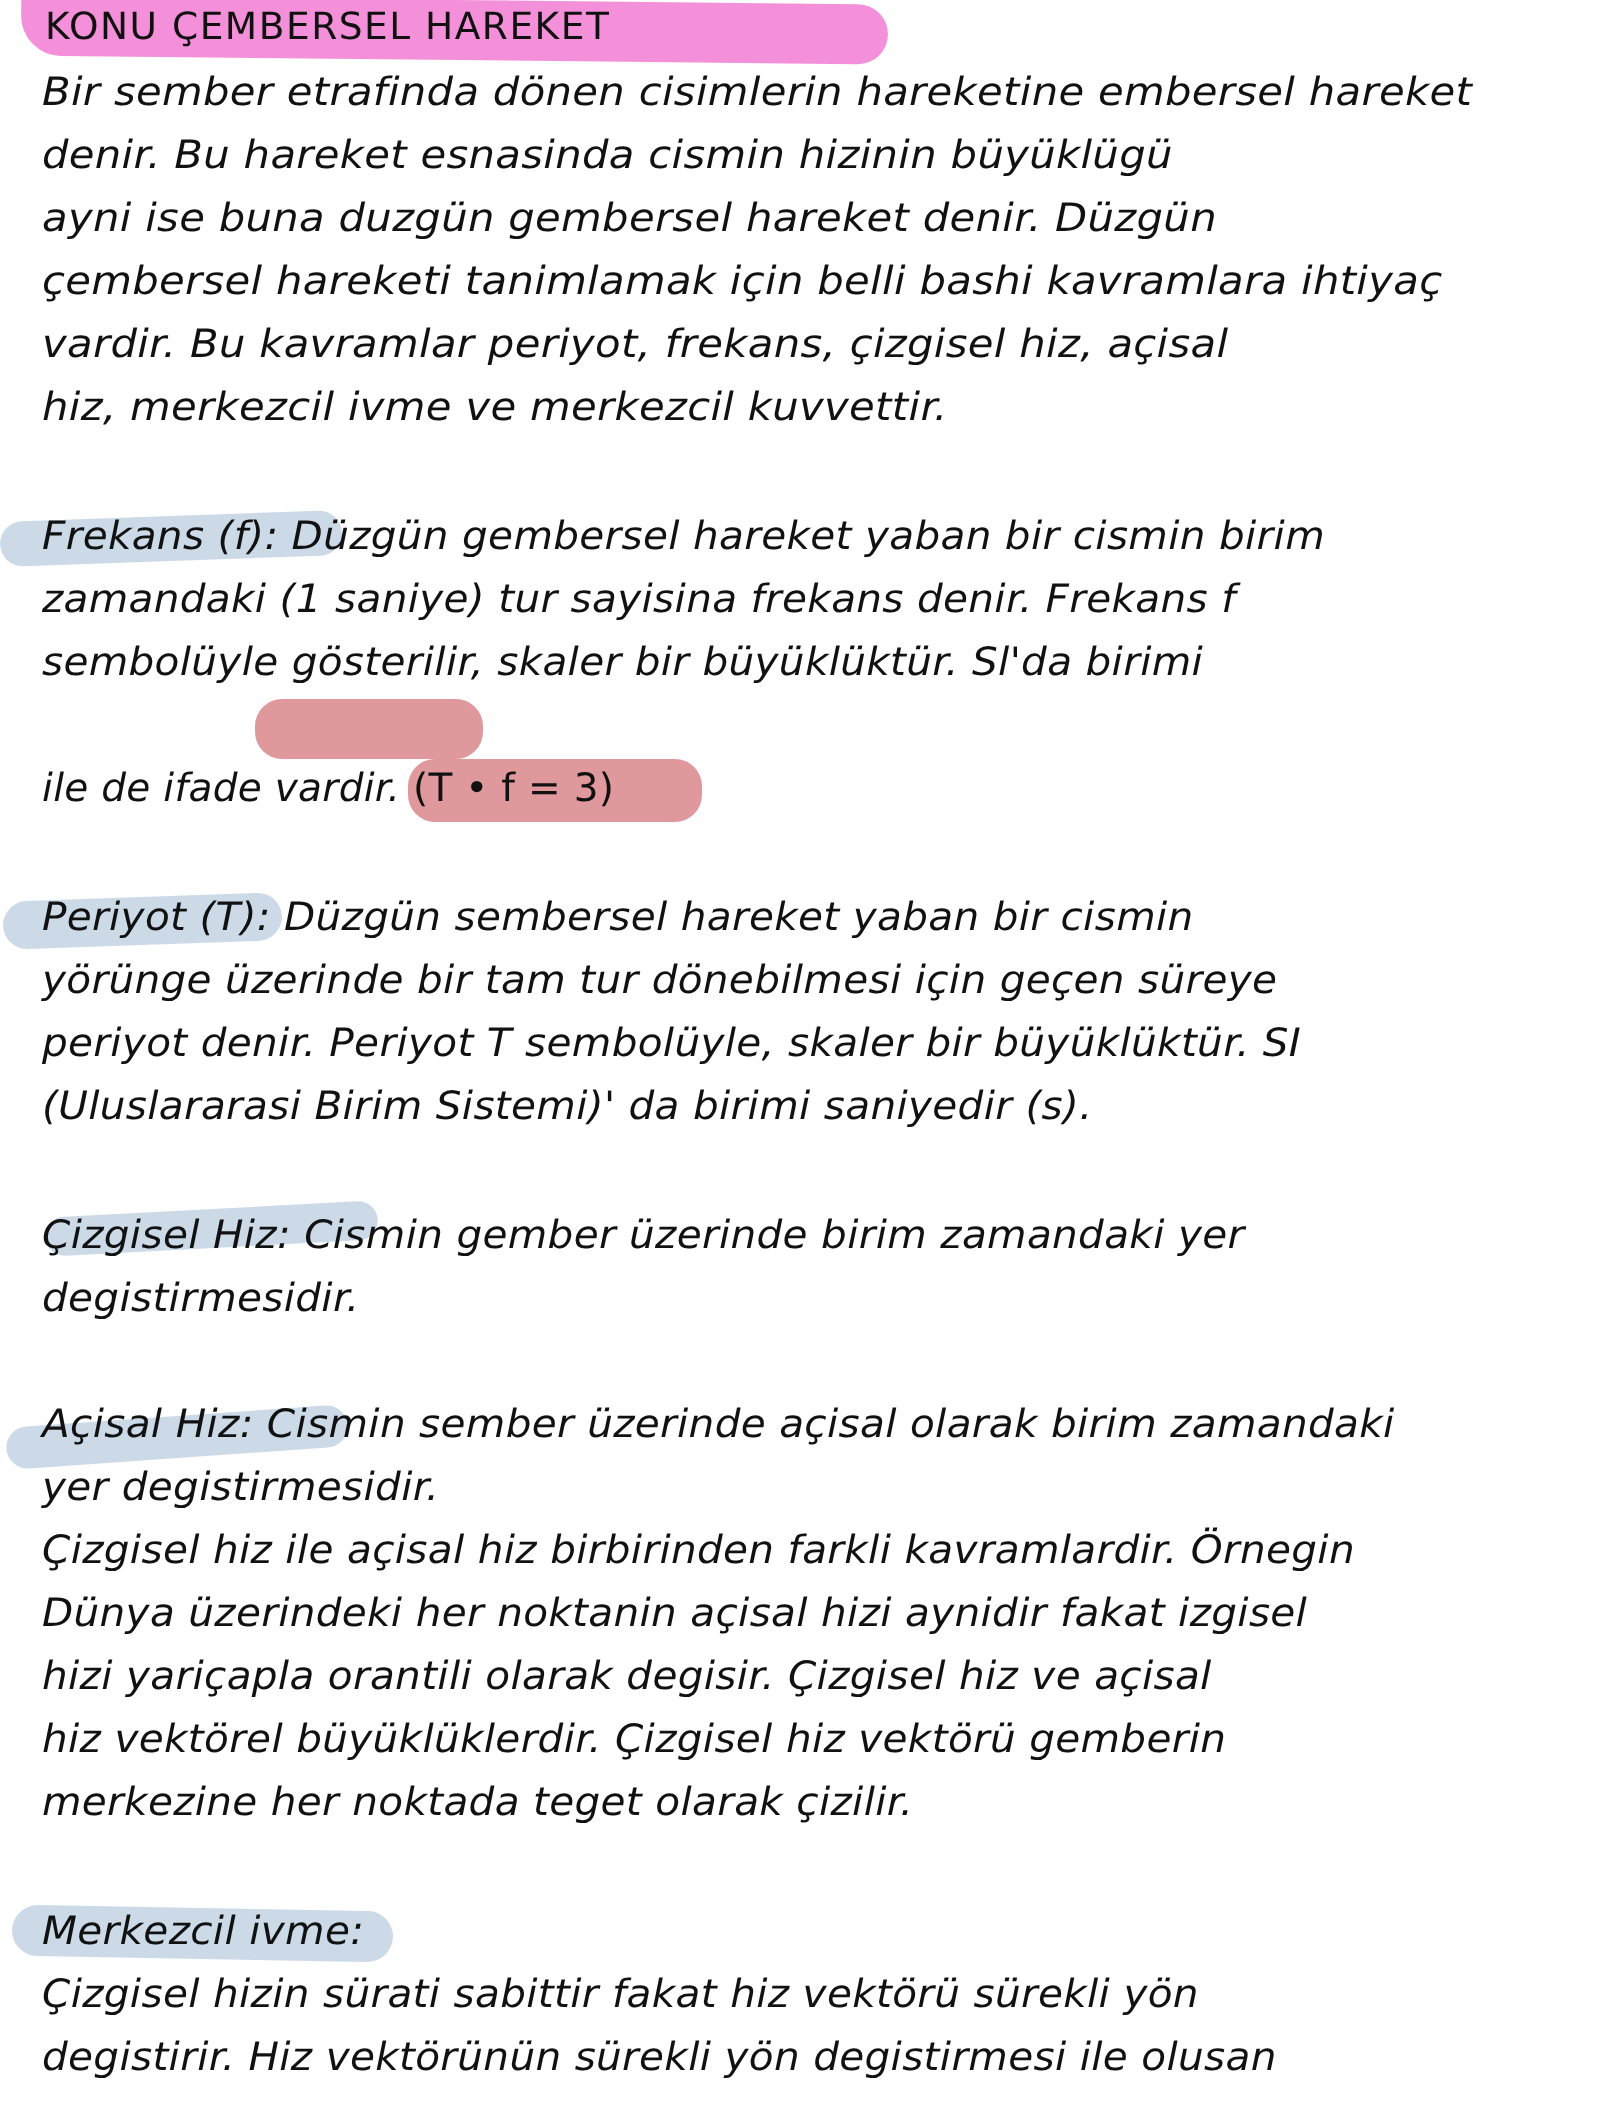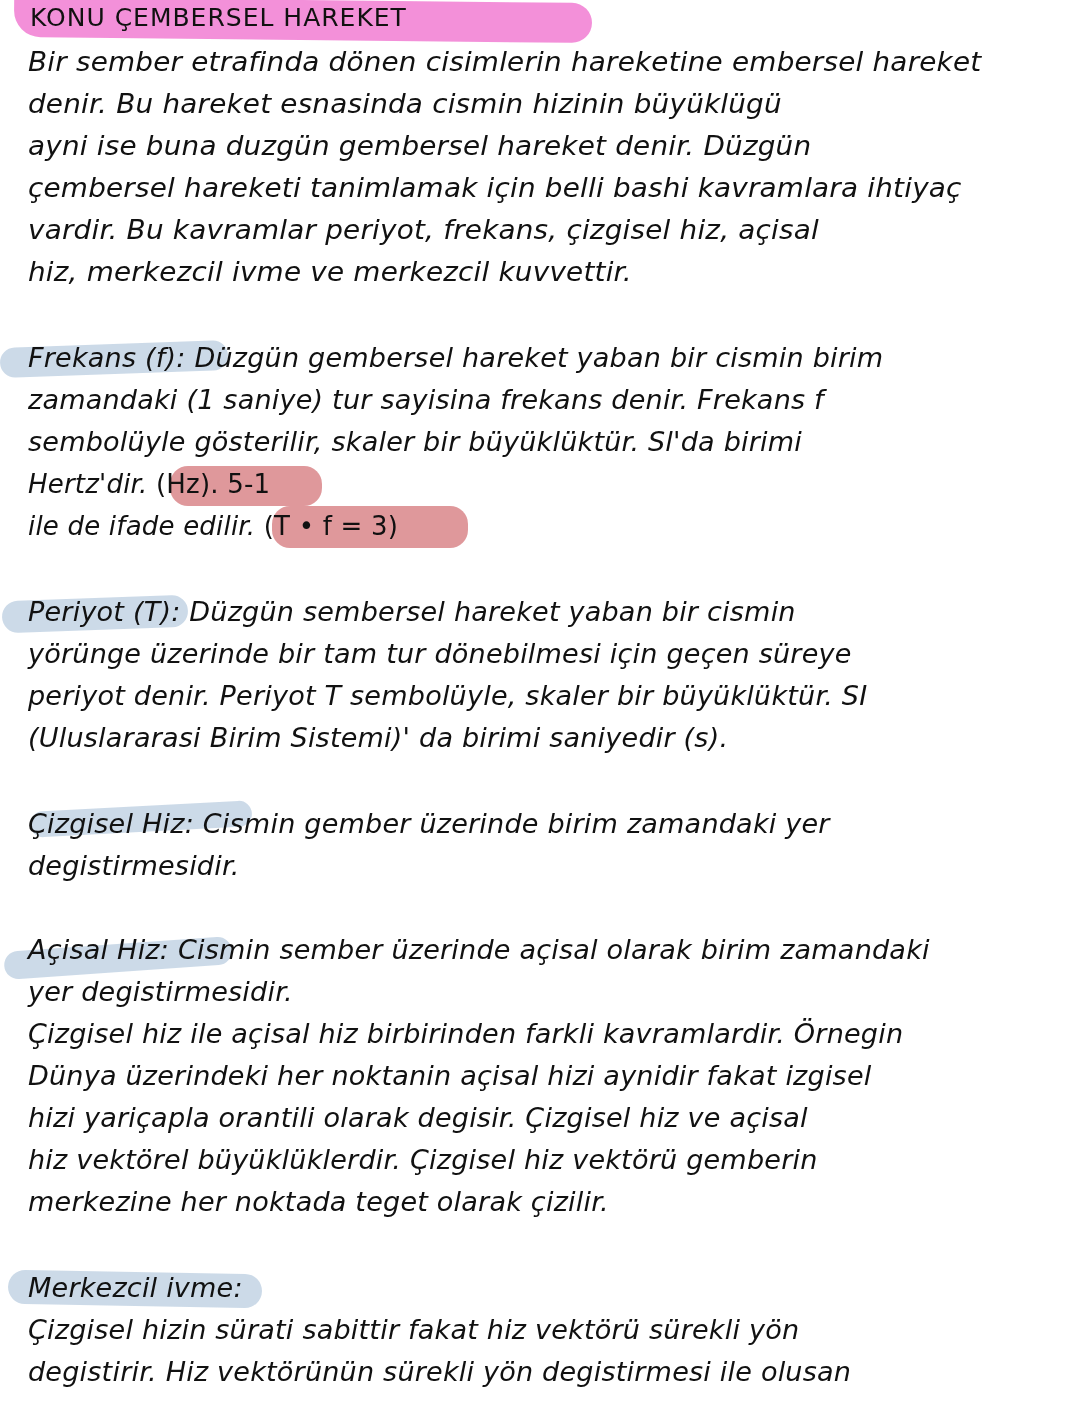--- a/index.html
+++ b/index.html
@@ -88,27 +88,24 @@
   <div class="line" style="top:254px; transform:scaleX(1.07);">hiz, merkezcil ivme ve merkezcil kuvvettir.</div>
 
   <div class="hl-blue" style="left:0px; top:344px; width:228px; height:30px; transform:rotate(-2deg);"></div>
   <div class="line" style="top:340px; transform:scaleX(1.04);">
     <span class="txt">Frekans (f):</span><span class="txt"> Düzgün gembersel hareket yaban bir cismin birim</span>
   </div>
   <div class="line" style="top:382px; transform:scaleX(1.04);">zamandaki (1 saniye) tur sayisina frekans denir. Frekans f</div>
   <div class="line" style="top:424px; transform:scaleX(1.04);">sembolüyle gösterilir, skaler bir büyüklüktür. Sl'da birimi</div>
 
   <div class="hl-red" style="left:170px; top:466px; width:152px; height:40px;"></div>
-  <div class="line" style="top:466px;">
-    <span class="txt">Hertz'dir. </span><span class="txt" style="font-style:normal;">(Hz). 5-1</span>
-  </div>
 
   <div class="hl-red" style="left:272px; top:506px; width:196px; height:42px;"></div>
   <div class="line" style="top:508px;">
-    <span class="txt">ile de ifade edilir. </span><span class="txt" style="font-style:normal;">(T • f = 3)</span>
+    <span class="txt">ile de ifade vardir. </span><span class="txt" style="font-style:normal;">(T • f = 3)</span>
   </div>
 
   <div class="hl-blue" style="left:2px; top:598px; width:186px; height:32px; transform:rotate(-2deg);"></div>
   <div class="line" style="top:594px; transform:scaleX(1.04);">
     <span class="txt">Periyot (T):</span><span class="txt"> Düzgün sembersel hareket yaban bir cismin</span>
   </div>
   <div class="line" style="top:636px; transform:scaleX(1.04);">yörünge üzerinde bir tam tur dönebilmesi için geçen süreye</div>
   <div class="line" style="top:678px; transform:scaleX(1.04);">periyot denir. Periyot T sembolüyle, skaler bir büyüklüktür. SI</div>
   <div class="line" style="top:720px; transform:scaleX(1.04);">(Uluslararasi Birim Sistemi)' da birimi saniyedir (s).</div>
 

